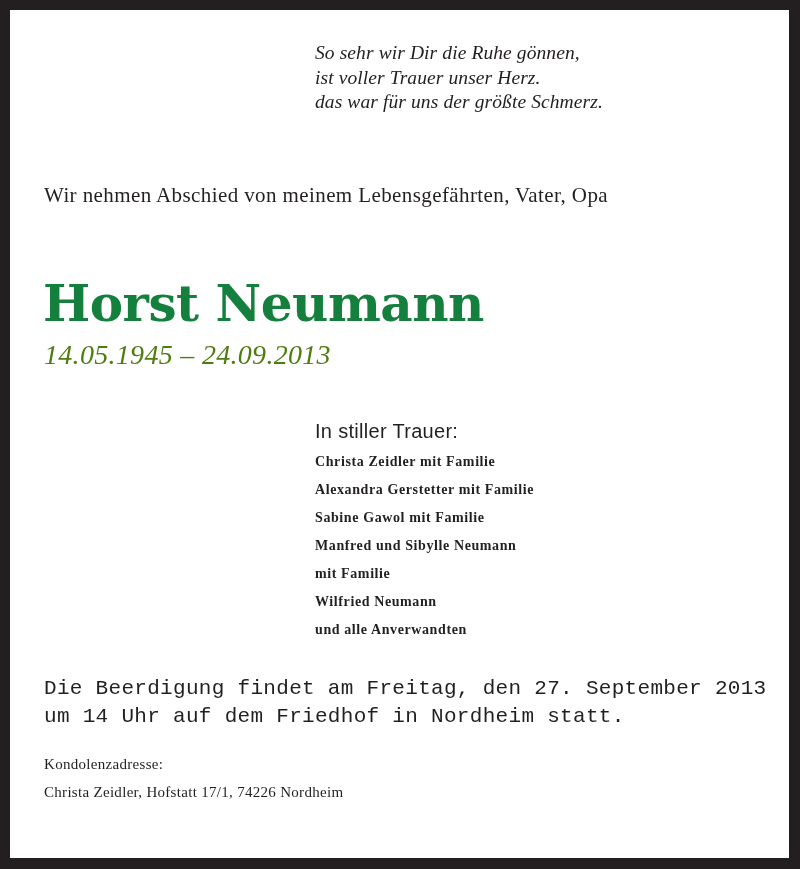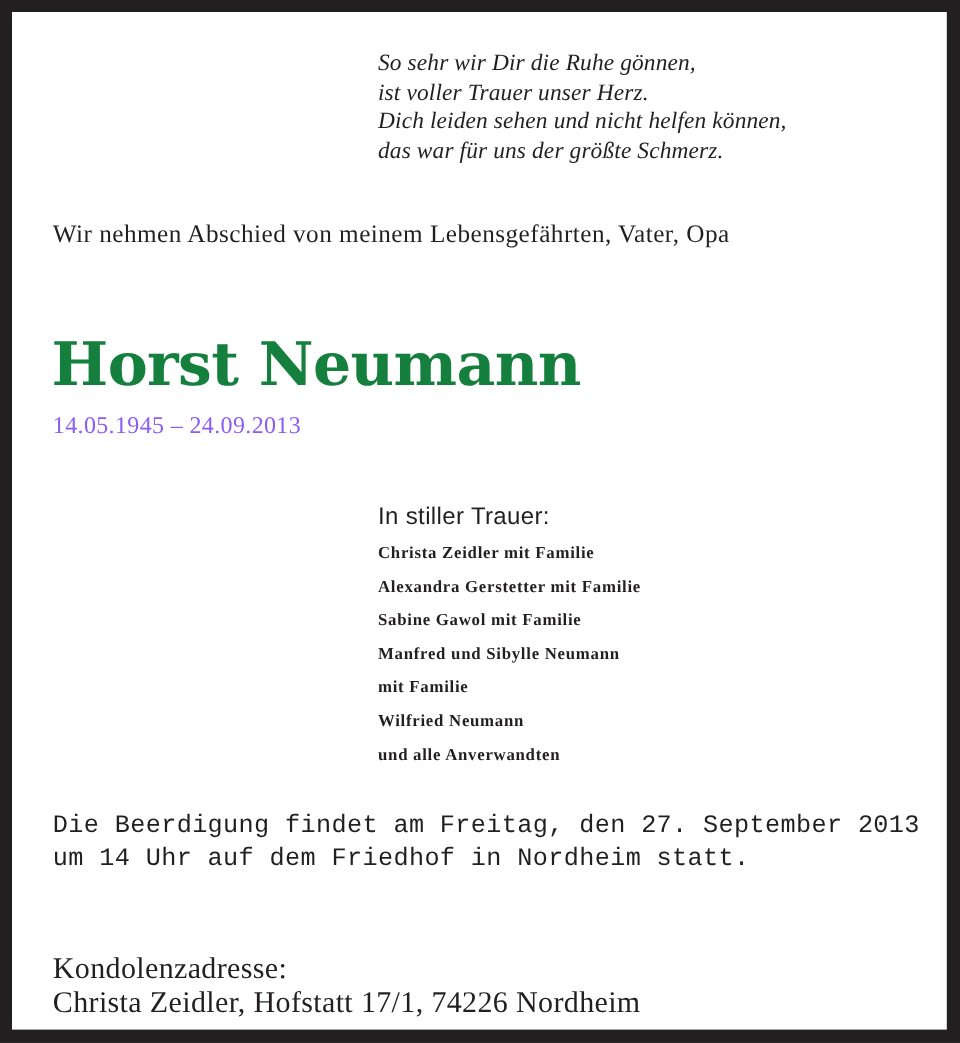--- a/index.html
+++ b/index.html
@@ -65,25 +65,26 @@
       line-height: 64px;
       letter-spacing: -0.5px;
       color: #15803d;
       white-space: nowrap;
     }
     .dates {
       position: absolute;
       left: 34px;
       top: 332px;
       font-family: "Liberation Serif", "DejaVu Serif", serif;
-      font-size: 20px;
+      font-size: 28px;
       line-height: 26px;
-      color: #8b5cf6;
+      color: #4d7c0f;
       white-space: nowrap;
       letter-spacing: 0.3px;
+      font-style: italic;
     }
     .mourners {
       position: absolute;
       left: 305px;
       top: 408px;
       color: #231f20;
     }
     .mourners-label {
       font-family: Liberation Sans, sans-serif;
       font-size: 20px;
@@ -107,39 +108,38 @@
       font-family: Liberation Mono, monospace;
       font-size: 21px;
       line-height: 28px;
       letter-spacing: 0.3px;
       color: #231f20;
     }
     .funeral div { white-space: nowrap; }
     .condolence {
       position: absolute;
       left: 34px;
-      top: 784px;
+      top: 740px;
       font-family: "Liberation Serif", "DejaVu Serif", serif;
-      font-size: 25px;
+      font-size: 15px;
       line-height: 28px;
       letter-spacing: 0.3px;
       color: #231f20;
     }
     .condolence div { white-space: nowrap; }
   </style>
 </head>
 <body>
 
 <div class="frame">
   <div class="page">
 
     <div class="poem">
       <div>So sehr wir Dir die Ruhe gönnen,</div>
       <div>ist voller Trauer unser Herz.</div>
-      <div>Dich leiden sehen und nicht helfen können,</div>
       <div>das war für uns der größte Schmerz.</div>
     </div>
 
     <div class="intro">
       <div>Wir nehmen Abschied von meinem Lebensgefährten, Vater, Opa</div>
     </div>
 
     <div class="name">Horst Neumann</div>
 
     <div class="dates">14.05.1945 – 24.09.2013</div>

